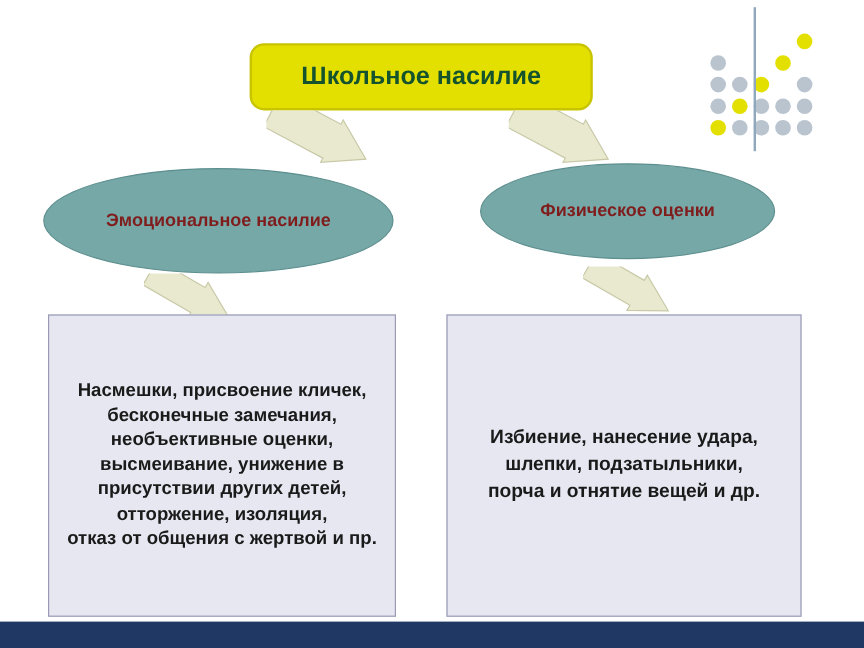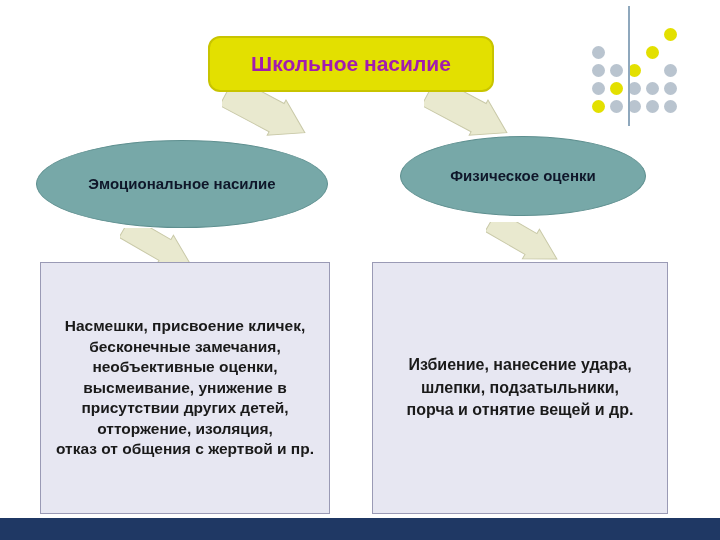--- a/index.html
+++ b/index.html
@@ -60,39 +60,39 @@
     height: 56px;
     background: #e3e000;
     border: 2px solid #c8c400;
     border-radius: 12px;
     display: flex;
     align-items: center;
     justify-content: center;
     box-sizing: border-box;
   }
   .title-text {
-    color: #a21caf;
+    color: #14532d;
     font-size: 21px;
     font-weight: bold;
     text-align: center;
     line-height: 1.1;
   }
   
   .ellipse {
     position: absolute;
     background: #77a8a8;
     border: 1px solid #5e8f8f;
     border-radius: 50%;
     display: flex;
     align-items: center;
     justify-content: center;
     box-sizing: border-box;
   }
   .ellipse-label {
-    color: #0f172a;
+    color: #7f1d1d;
     font-size: 15px;
     font-weight: bold;
     text-align: center;
     line-height: 1.25;
     padding: 0 14px;
   }
   #ellipse-left {
     left: 36px;
     top: 140px;
     width: 292px;

